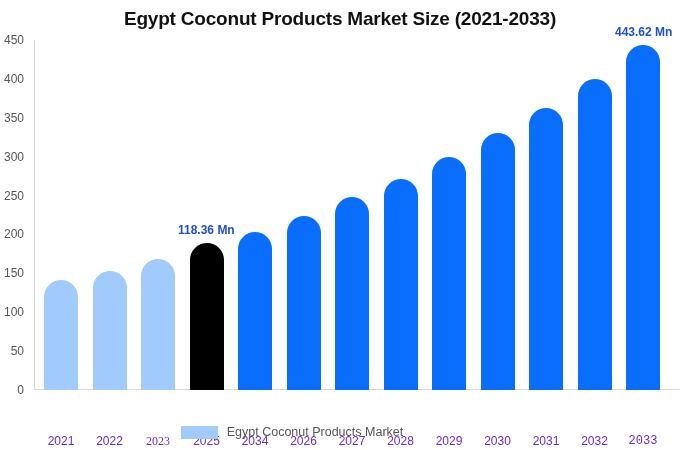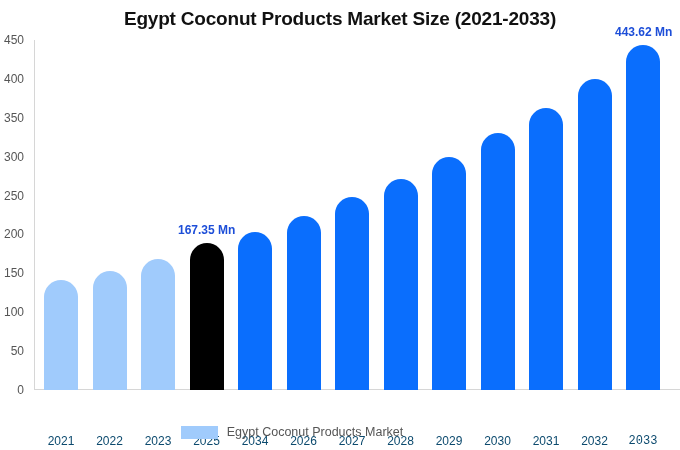--- a/index.html
+++ b/index.html
@@ -84,21 +84,21 @@
     bottom: 0;
     border-top-left-radius: 17px;
     border-top-right-radius: 17px;
   }
 
   
   .xtick {
     position: absolute;
     top: 395px;
     font-size: 12px;
-    color: #0c4a6e;
+    color: #6d28d9;
     text-align: center;
     line-height: 1;
     white-space: nowrap;
   }
 
   
   .value-label {
     position: absolute;
     font-size: 12px;
     font-weight: bold;
@@ -147,21 +147,21 @@
       <div class="ytick" style="top: 155.556px;">250</div>
       <div class="ytick" style="top: 116.667px;">300</div>
       <div class="ytick" style="top: 77.7778px;">350</div>
       <div class="ytick" style="top: 38.8889px;">400</div>
       <div class="ytick" style="top: 0px;">450</div>
       <div class="bar" style="left: 10px; width: 34px; height: 109.667px; background: rgb(160, 203, 252);"></div>
       <div class="xtick" style="left: -3px; width: 60px;">2021</div>
       <div class="bar" style="left: 58.5px; width: 34px; height: 119.389px; background: rgb(160, 203, 252);"></div>
       <div class="xtick" style="left: 45.5px; width: 60px;">2022</div>
       <div class="bar" style="left: 107px; width: 34px; height: 131.444px; background: rgb(160, 203, 252);"></div>
-      <div class="xtick" style="left: 94px; width: 60px;">2023</div>
+      <div class="xtick" style="left: 94px; width: 60px; font-family: Liberation Serif, serif;">2023</div>
       <div class="bar" style="left: 155.5px; width: 34px; height: 147.412px; background: rgb(0, 0, 0);"></div>
       <div class="xtick" style="left: 142.5px; width: 60px;">2025</div>
       <div class="bar" style="left: 204px; width: 34px; height: 157.889px; background: rgb(10, 110, 253);"></div>
       <div class="xtick" style="left: 191px; width: 60px;">2034</div>
       <div class="bar" style="left: 252.5px; width: 34px; height: 174.222px; background: rgb(10, 110, 253);"></div>
       <div class="xtick" style="left: 239.5px; width: 60px;">2026</div>
       <div class="bar" style="left: 301px; width: 34px; height: 192.889px; background: rgb(10, 110, 253);"></div>
       <div class="xtick" style="left: 288px; width: 60px;">2027</div>
       <div class="bar" style="left: 349.5px; width: 34px; height: 210.778px; background: rgb(10, 110, 253);"></div>
       <div class="xtick" style="left: 336.5px; width: 60px;">2028</div>
@@ -175,15 +175,15 @@
       <div class="xtick" style="left: 530.5px; width: 60px;">2032</div>
       <div class="bar" style="left: 592px; width: 34px; height: 345.038px; background: rgb(10, 110, 253);"></div>
       <div class="xtick" style="left: 579px; width: 60px; font-family: Liberation Mono, monospace;">2033</div>
     </div>
 
   <div class="legend">
     <span class="legend-swatch"></span>
     <span class="legend-label">Egypt Coconut Products Market</span>
   </div>
 
-<div class="value-label" style="top: 223.588px; left: 178px;">167.35 Mn</div>
+<div class="value-label" style="top: 223.588px; left: 178px;">118.36 Mn</div>
     <div class="value-label" style="top: 25.9622px; left: 615px;">443.62 Mn</div>
   </div>
 
 </body></html>

